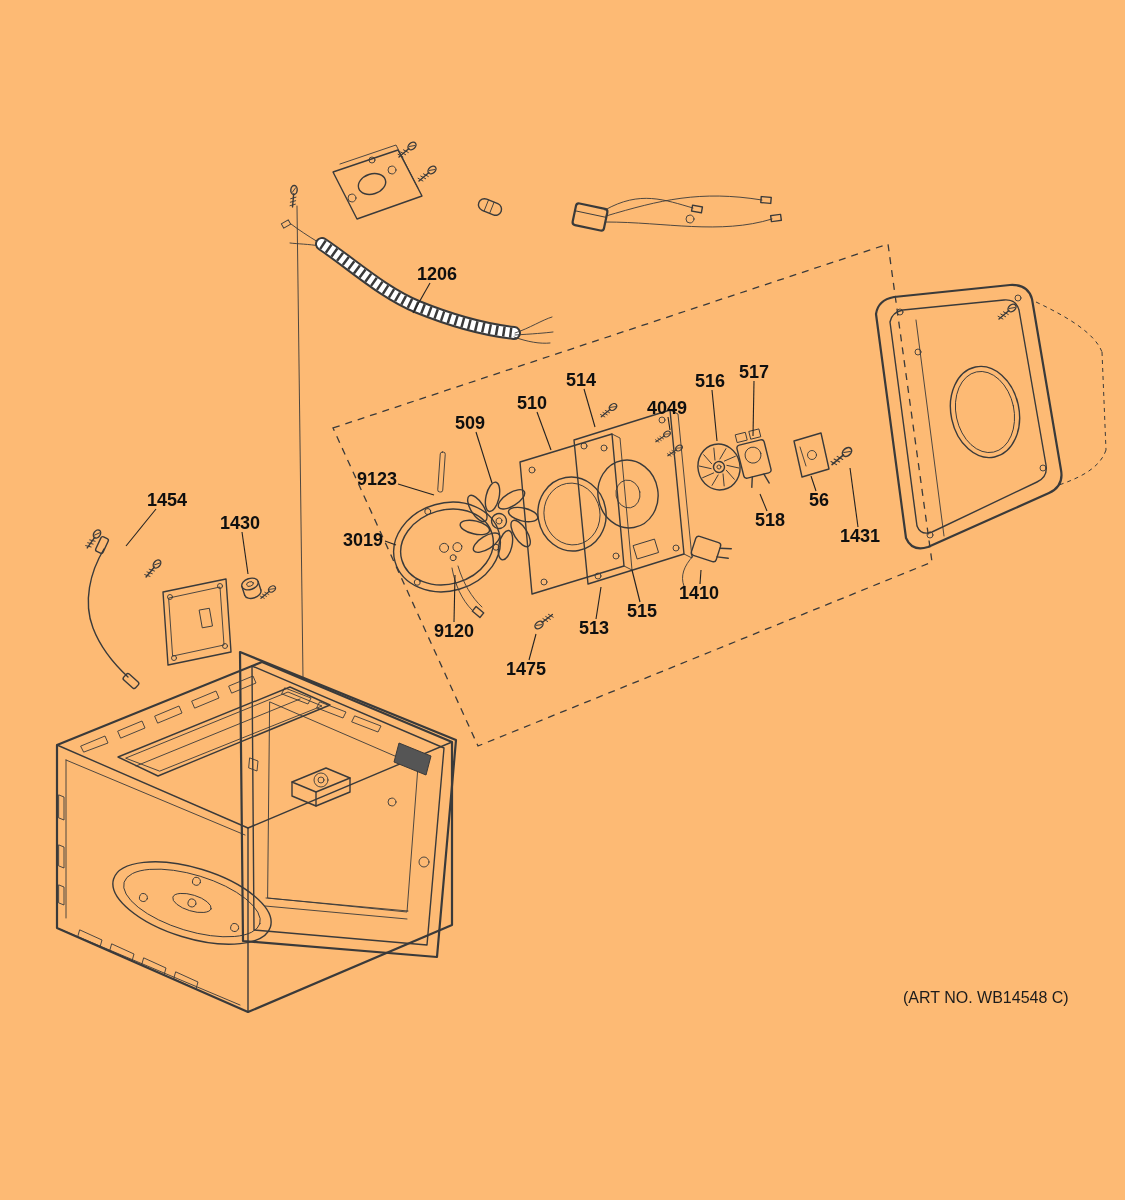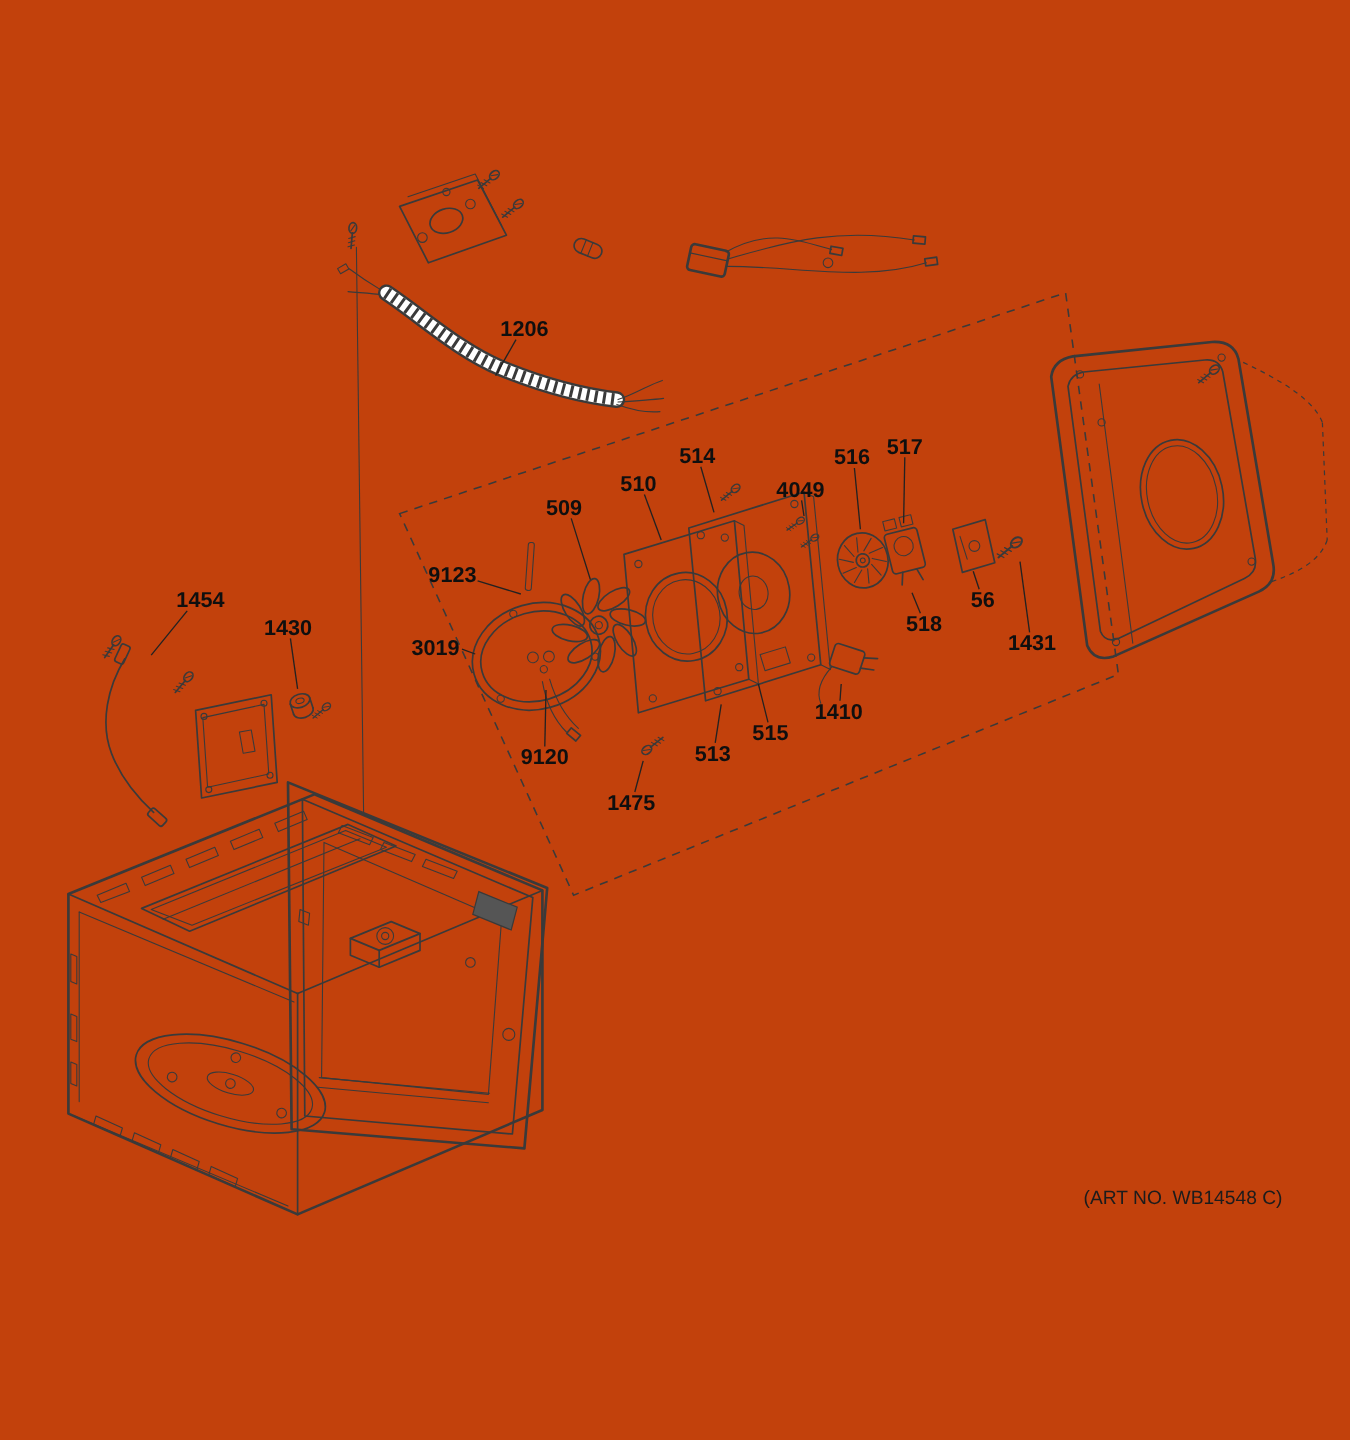--- a/index.html
+++ b/index.html
@@ -1,16 +1,16 @@
 <!DOCTYPE html>
 <html style="--line: #3a3a3a;"><head>
 <meta charset="utf-8">
 <style>
   html,body{margin:0;padding:0;background:#fff;}
-  #page{position:relative;width:1125px;height:1200px;background:#c2410c;overflow:hidden;
+  #page{position:relative;width:1125px;height:1200px;background:#fdba74;overflow:hidden;
         font-family:"Liberation Sans",sans-serif;}
   svg{display:block;}
   .ln   {fill:none;stroke:var(--line,#3a3a3a);stroke-width:1.4;stroke-linecap:round;stroke-linejoin:round;}
   .ln2  {fill:none;stroke:var(--line,#3a3a3a);stroke-width:2.2;stroke-linecap:round;stroke-linejoin:round;}
   .lnt  {stroke-width:.9;}
   .dash {fill:none;stroke:var(--line,#3a3a3a);stroke-width:1.3;stroke-dasharray:7 6;}
   .dash2{fill:none;stroke:var(--line,#3a3a3a);stroke-width:1;stroke-dasharray:4 4;}
   .fill-dark{fill:#555;stroke:var(--line,#3a3a3a);stroke-width:1;}
   .loom-outer{fill:none;stroke:var(--line,#3a3a3a);stroke-width:14;stroke-linecap:round;}
   .loom-core {fill:none;stroke:#ffffff;stroke-width:10;stroke-linecap:round;}

